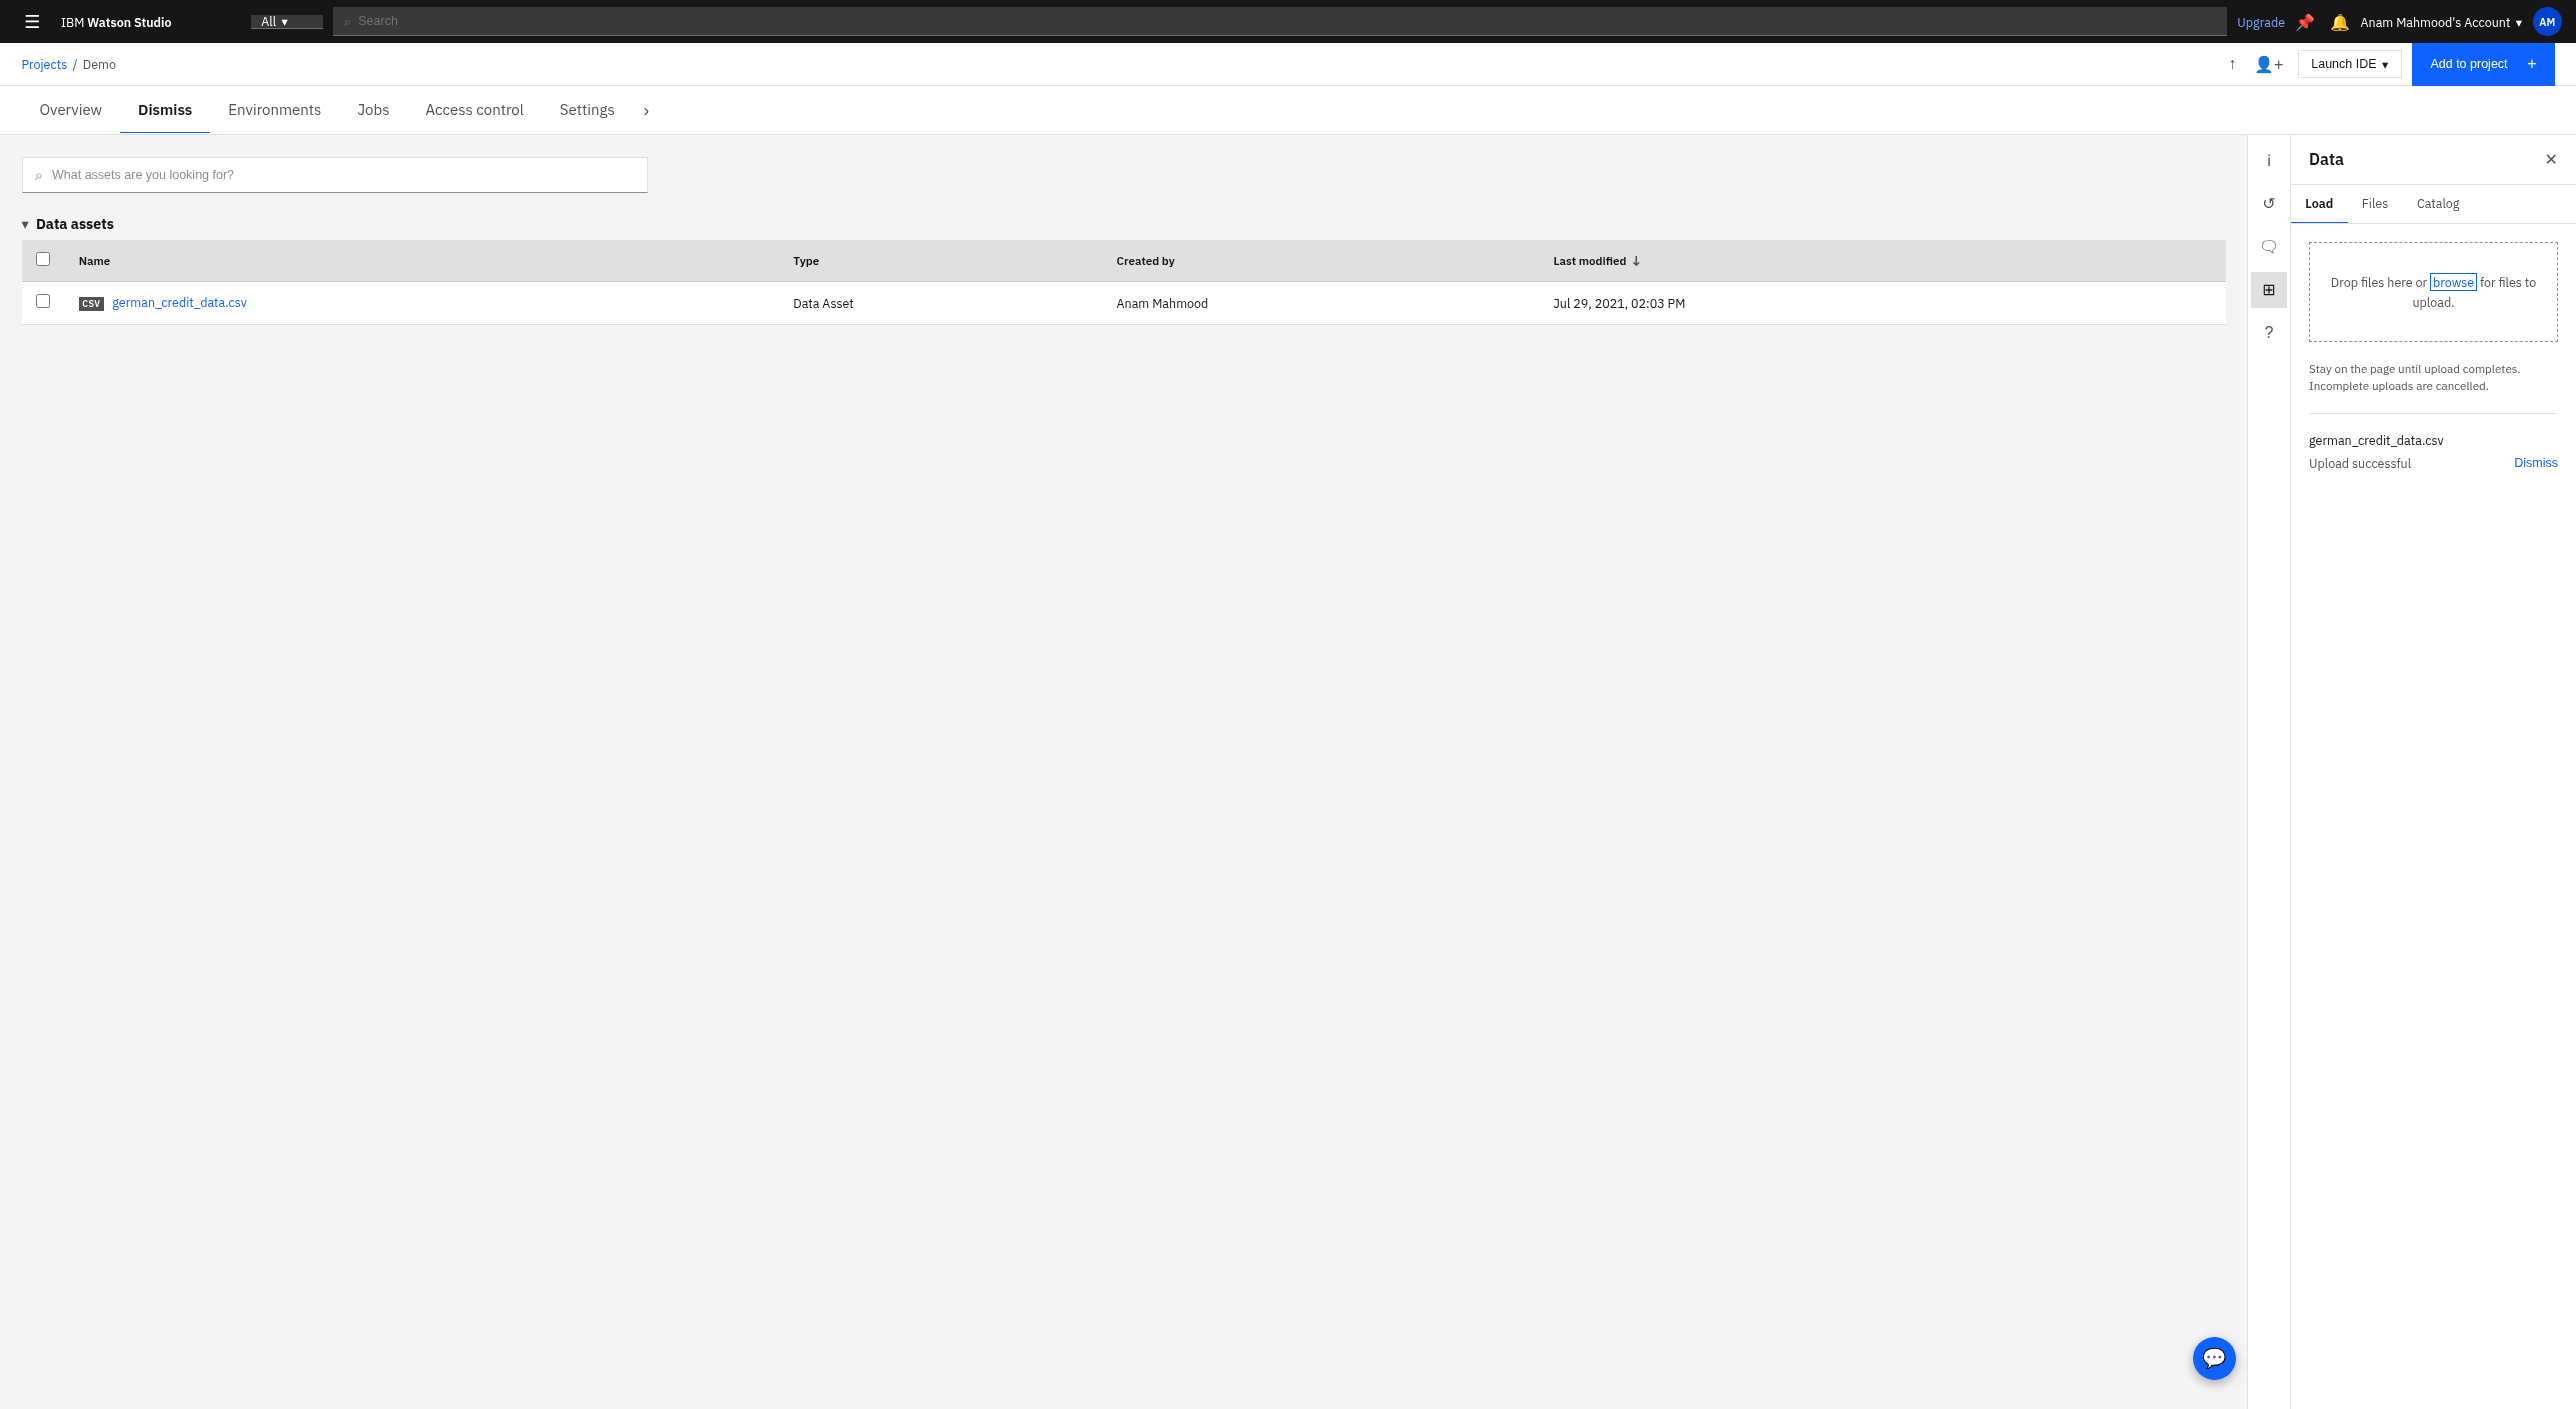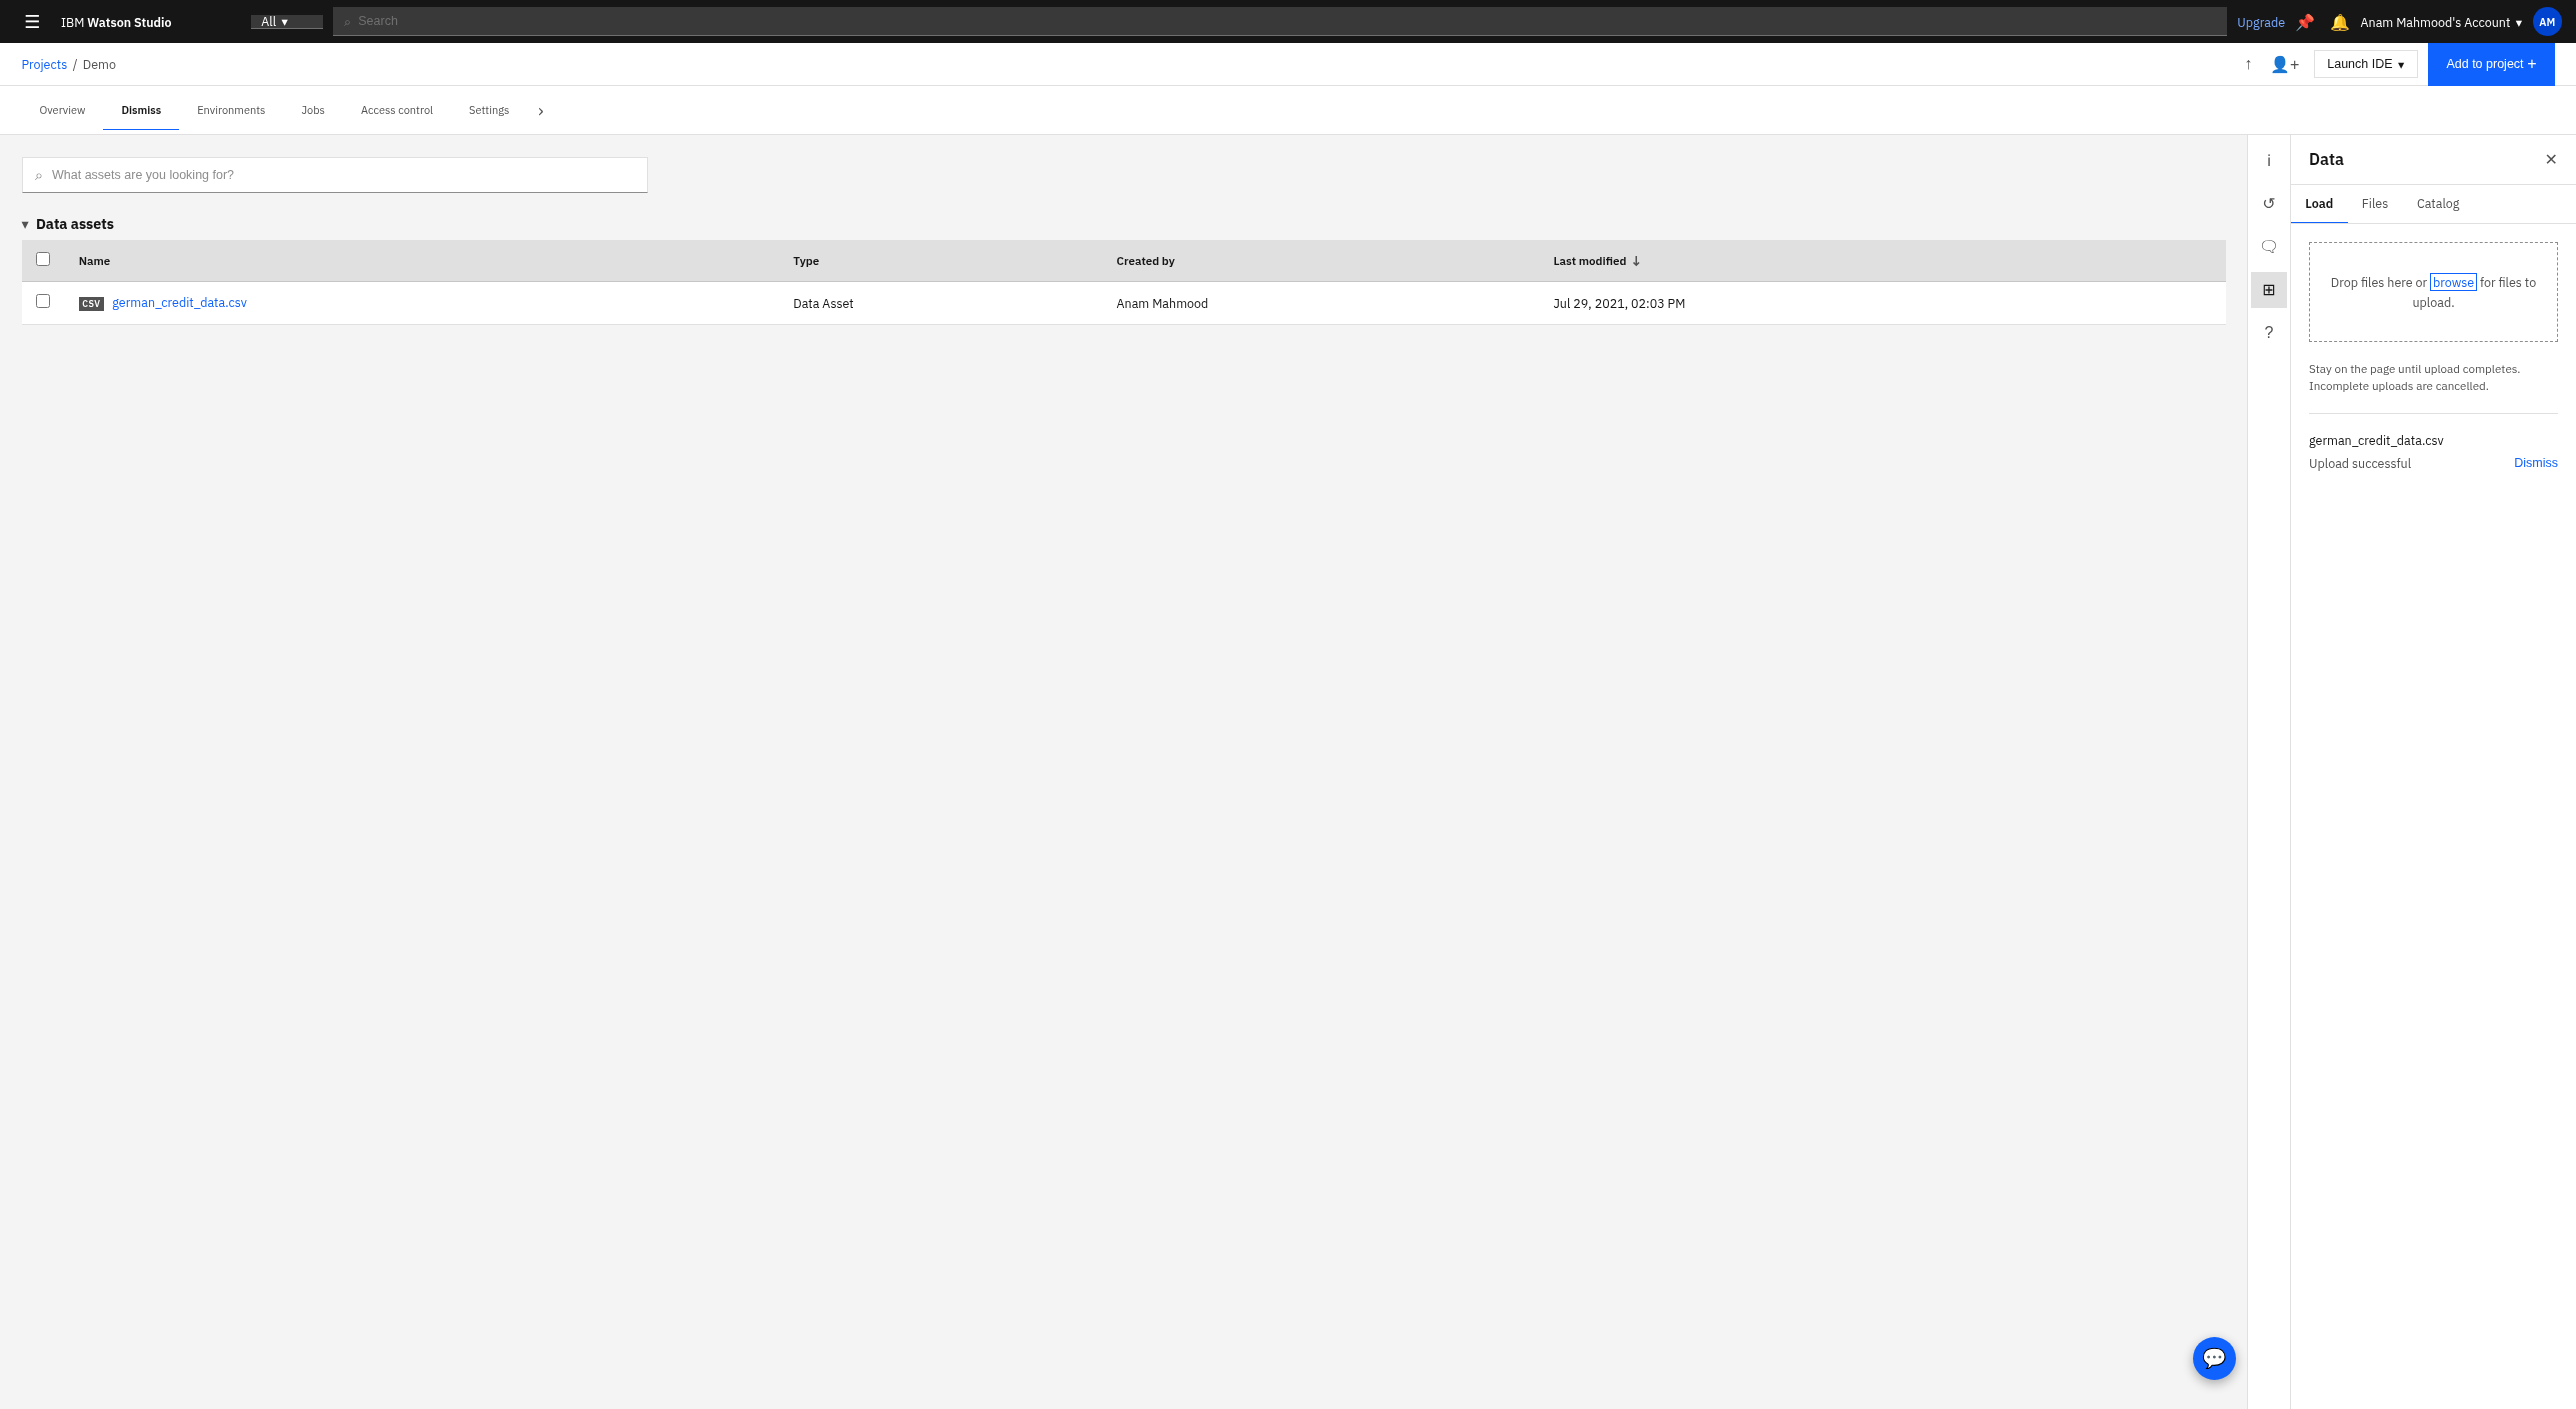--- a/index.html
+++ b/index.html
@@ -132,42 +132,42 @@
       background: none;
       border: 0.9px solid #e0e0e0;
       padding: 5.4px 12.5px;
       font-size: 12.5px;
       cursor: pointer;
       color: #161616;
     }
     .add-to-project-btn {
       display: flex;
       align-items: center;
-      gap: 0;
+      gap: 16px;
       background: #0f62fe;
       border: none;
       padding: 9px 18px;
       font-size: 12.5px;
       cursor: pointer;
       color: #fff;
       height: 43px;
     }
 
     
     .tabs {
       display: flex;
       align-items: center;
       background: #fff;
       border-bottom: 0.9px solid #e0e0e0;
       padding: 0 21.5px;
       gap: 0;
     }
     .tab {
       padding: 12.5px 18px;
-      font-size: 11px;
+      font-size: 15px;
       cursor: pointer;
       color: #525252;
       border-bottom: 1.8px solid transparent;
       white-space: nowrap;
     }
     .tab.active {
       color: #161616;
       border-bottom: 1.8px solid #0f62fe;
       font-weight: 600;
     }

